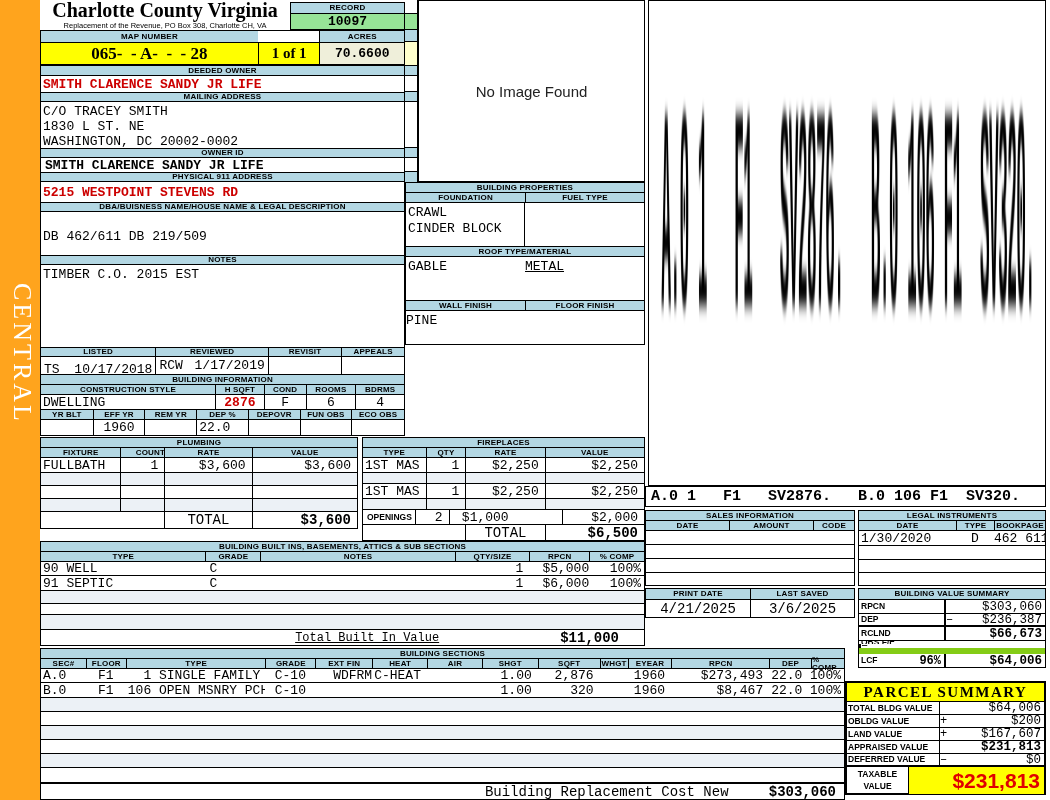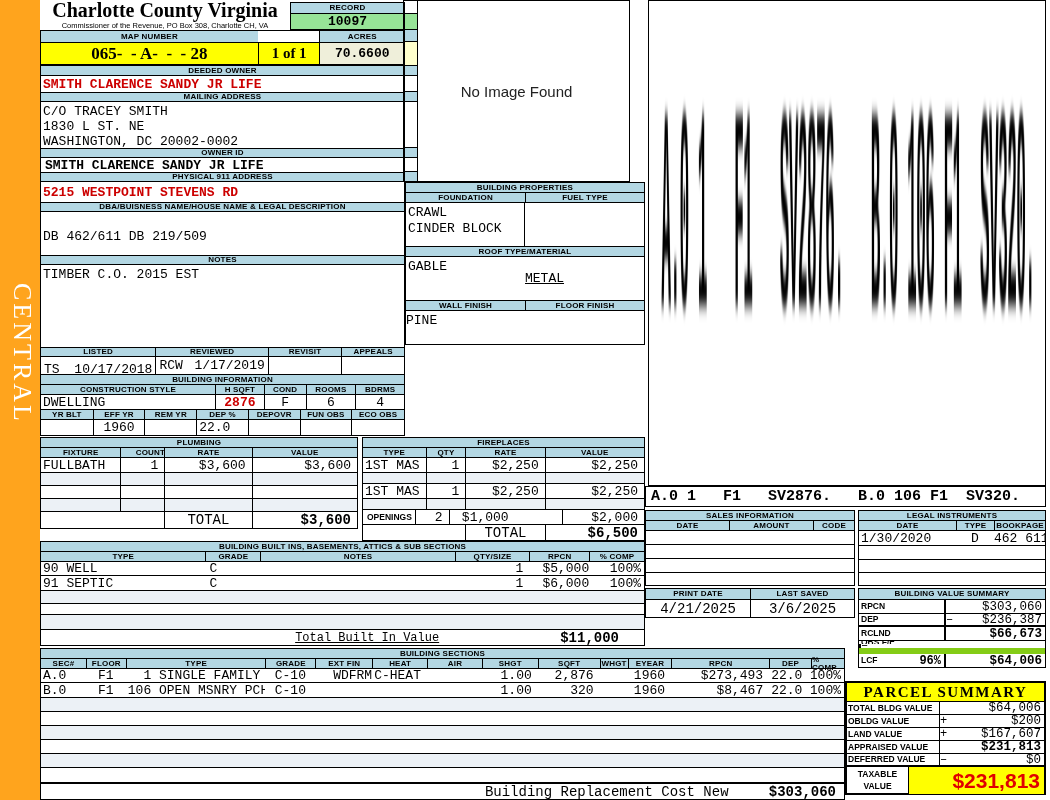--- a/index.html
+++ b/index.html
@@ -26,21 +26,21 @@
 
 <div id="page">
 
   <div class="abs" style="left:0;top:0;width:40px;height:800px;background:#FFA41D;">
     <span style="position:absolute;top:283px;left:7px;writing-mode:vertical-rl;color:#fff;font:400 26px 'Liberation Serif',serif;letter-spacing:3px;">CENTRAL</span>
   </div>
 
   <div class="abs fr" style="left:40px;top:0;width:365px;height:30px;">
     <div style="width:250px;">
       <div style="font:bold 20px 'Liberation Serif',serif;text-align:center;line-height:21px;">Charlotte County Virginia</div>
-      <div style="font:7.5px 'Liberation Sans',sans-serif;text-align:center;">Commissioner of the Revenue, PO Box 308, Charlotte CH, VA</div>
+      <div style="font:7.5px 'Liberation Sans',sans-serif;text-align:center;">Replacement of the Revenue, PO Box 308, Charlotte CH, VA</div>
     </div>
     <div class="bx" style="width:115px;margin-top:2px;">
       <div class="h" style="height:11px;border-bottom:1px solid #000;">RECORD</div>
       <div class="cell ct m b" style="height:15px;background:#97E497;font-size:13px;">10097</div>
     </div>
   </div>
 
   <div class="abs bx" style="left:40px;top:30px;width:365px;height:35px;">
     <div class="fr" style="height:11px;">
       <div class="h" style="width:218px;">MAP NUMBER</div>
@@ -312,41 +312,41 @@
     <div style="height:24px;background:#FFFFCC;" class="bb"></div>
     <div style="height:10px;background:#B3D7E3;" class="bb"></div>
     <div style="height:16px;" class="bb"></div>
     <div style="height:10px;background:#B3D7E3;" class="bb"></div>
     <div style="height:46px;" class="bb"></div>
     <div style="height:10px;background:#B3D7E3;" class="bb"></div>
     <div style="height:14px;" class="bb"></div>
     <div style="height:10px;background:#B3D7E3;"></div>
   </div>
 
-  <div class="abs bx cell ct" style="left:403px;top:0;width:227px;height:182px;">
+  <div class="abs bx cell ct" style="left:418px;top:0;width:227px;height:182px;">
     <span style="font:15px 'Liberation Sans',sans-serif;color:#222;">No Image Found</span>
   </div>
 
   <div class="abs bx" style="left:405px;top:182px;width:240px;height:163px;">
     <div class="h bb" style="height:10px;">BUILDING PROPERTIES</div>
     <div class="fr bb" style="height:10px;">
       <div class="h" style="width:119px;">FOUNDATION</div>
       <div class="h bl" style="width:119px;">FUEL TYPE</div>
     </div>
     <div class="fr bb" style="height:44px;">
       <div class="pl2" style="width:119px;border-right:1px solid #000;padding-top:2px;">
         <div class="m" style="line-height:16px;">CRAWL</div>
         <div class="m" style="line-height:16px;">CINDER BLOCK</div>
       </div>
       <div class="m" style="width:119px;"></div>
     </div>
     <div class="h bb" style="height:10px;">ROOF TYPE/MATERIAL</div>
     <div class="fr bb" style="height:44px;">
       <div class="m pl2" style="width:119px;padding-top:2px;">GABLE</div>
-      <div class="m" style="width:119px;padding-top:14px;text-decoration:underline;">METAL</div>
+      <div class="m" style="width:119px;padding-top:2px;text-decoration:underline;">METAL</div>
     </div>
     <div class="fr bb" style="height:10px;">
       <div class="h" style="width:119px;">WALL FINISH</div>
       <div class="h bl" style="width:119px;">FLOOR FINISH</div>
     </div>
     <div class="fr" style="height:33px;">
       <div class="m" style="width:119px;padding-top:2px;">PINE</div>
     </div>
   </div>
 

